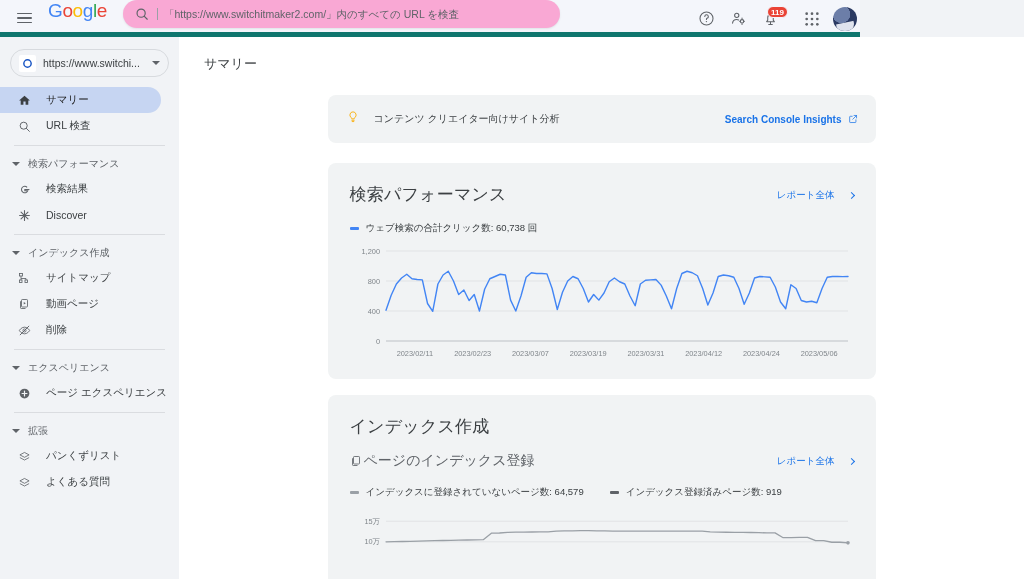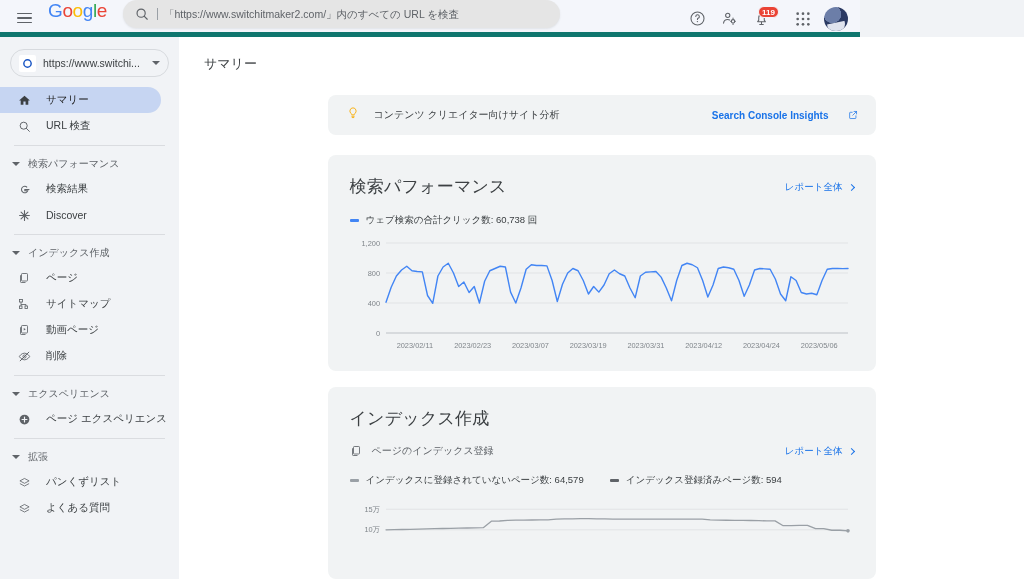--- a/index.html
+++ b/index.html
@@ -29,39 +29,39 @@
 
   .brand { display: flex; align-items: baseline; margin-left: 6px; white-space: nowrap; }
   .g-logo { font-size: 19px; letter-spacing: -0.4px; font-family: "Liberation Sans", sans-serif; }
   .g-logo .b { color:#4285F4 } .g-logo .r { color:#EA4335 }
   .g-logo .y { color:#FBBC05 } .g-logo .g { color:#34A853 }
   .brand-rest { font-size: 19px; color: #5f6368; margin-left: 5px; letter-spacing: -0.2px; }
 
   .searchwrap {
     margin-left: 16px;
     width: 437px; height: 28px;
-    background: #e5e5e5;
+    background: #f9a8d4;
     border-radius: 16px;
     display: flex; align-items: center;
     padding: 0 12px;
     box-shadow: 0 1px 2px rgba(60,64,67,.10);
     cursor: text;
   }
   .searchwrap svg { flex: 0 0 auto; }
   .search-input {
     border: none; outline: none; background: transparent;
     font-size: 10.5px; color: #5f6368; width: 100%;
     margin-left: 8px; padding-left: 6px;
     border-left: 1px solid #9aa0a6;
     font-family: "Liberation Sans", "DejaVu Sans", sans-serif;
   }
   .search-input::placeholder { color: #5f6368; opacity: 1; }
 
   .topright {
-    position: absolute; right: 12px; top: 0; height: 37px;
+    position: absolute; right: 3px; top: 0; height: 37px;
     display: flex; align-items: center; gap: 2px;
   }
   .ticon {
     width: 30px; height: 30px; border-radius: 50%;
     display: flex; align-items: center; justify-content: center;
     cursor: pointer; position: relative;
   }
   .badge {
     position: absolute; top: 2px; left: 12px;
     background: #EA4335; color: #fff;
@@ -127,38 +127,38 @@
     position: absolute; top: 37px; left: 179px;
     width: 845px; height: 542px;
     background: #fff;
     overflow: hidden;
   }
   .page-title { font-size: 13px; color: #3c4043; padding: 18px 0 0 25px; font-weight: 400; }
 
   .cards { width: 548px; margin: 22px auto 0 auto; }
 
   .insight-banner {
-    height: 40px; background: #f1f3f4; border-radius: 8px;
+    height: 48px; background: #f1f3f4; border-radius: 8px;
     display: flex; align-items: center; padding: 0 18px;
     margin-bottom: 20px;
   }
   .insight-text { font-size: 10px; color: #3c4043; margin-left: 14px; flex: 1; }
-  .insight-link { font-size: 10px; color: #1a73e8; display:flex; align-items:center; gap:19px; cursor:pointer; font-weight: bold; }
+  .insight-link { font-size: 10px; color: #1a73e8; display:flex; align-items:center; gap:6px; cursor:pointer; font-weight: bold; }
 
   .card {
     background: #f1f3f4; border-radius: 8px; padding: 20px 22px 16px 22px;
     margin-bottom: 16px; position: relative;
   }
   .card-head { display: flex; align-items: flex-start; justify-content: space-between; }
   .card-title { font-size: 17px; color: #3c4043; font-weight: 400; letter-spacing: .2px; }
-  .full-report { font-size: 9.5px; color: #1a73e8; display:flex; align-items:center; gap:6px; cursor:pointer; margin-top: 6px; white-space:nowrap; }
+  .full-report { font-size: 9.5px; color: #1a73e8; display:flex; align-items:center; gap:14px; cursor:pointer; margin-top: 6px; white-space:nowrap; }
   .chev { width:5px;height:5px;border-right:1.4px solid #1a73e8;border-top:1.4px solid #1a73e8;transform:rotate(45deg); }
 
   .sub-row { display:flex; align-items:center; justify-content: space-between; margin-top: 14px; }
-  .sub-left { display:flex; align-items:center; gap: 10px; font-size: 10px; color:#5f6368;font-family:Liberation Serif, serif; }
+  .sub-left { display:flex; align-items:center; gap: 2px; font-size: 14px; color:#5f6368;font-family:Liberation Serif, serif; }
 
   .legend-row { display: flex; align-items: center; gap: 26px; margin-top: 16px; }
   .legend { display:flex; align-items:center; gap:7px; font-size: 9.5px; color:#3c4043; }
   .swatch { width: 9px; height: 2.6px; border-radius: 1px; flex:0 0 auto; }
 
   .chart-area { margin-top: 10px; position: relative; }
   svg.chart { display:block; }
   .tick { font-size: 7.4px; fill: #80868b; font-family: "Liberation Sans", sans-serif; }
   .gridline { stroke: #e1e3e5; stroke-width: 1; }
   .axisline { stroke: #bdc1c6; stroke-width: 1; }
@@ -286,29 +286,20 @@
         </svg>
       </span>
       <span class="lbl">Discover</span>
     </div>
 
     <div class="divider"></div>
 
     <div class="nav-group">
       <span class="tri-down"></span>
       <span>インデックス作成</span>
-    </div>
-    <div class="nav-item">
-      <span class="ico">
-        <svg width="12" height="12" viewBox="0 0 24 24">
-          <rect x="7" y="3" width="12" height="15" rx="1.5" fill="none" stroke="#5f6368" stroke-width="1.7"></rect>
-          <path d="M5 6.5v13a1.5 1.5 0 0 0 1.5 1.5H15" fill="none" stroke="#5f6368" stroke-width="1.7"></path>
-        </svg>
-      </span>
-      <span class="lbl">ページ</span>
     </div>
     <div class="nav-item">
       <span class="ico">
         <svg width="12" height="12" viewBox="0 0 24 24">
           <g fill="none" stroke="#5f6368" stroke-width="1.7">
             <rect x="3" y="3" width="6" height="5"></rect>
             <rect x="3" y="16" width="5" height="5"></rect>
             <rect x="14" y="16" width="5" height="5"></rect>
             <path d="M6 8v5h10v3M6 13v3"></path>
           </g>
@@ -464,21 +455,21 @@
           </div>
         </div>
 
         <div class="legend-row">
           <span class="legend">
             <span class="swatch" style="background:#9aa0a6"></span>
             <span>インデックスに登録されていないページ数: 64,579</span>
           </span>
           <span class="legend">
             <span class="swatch" style="background:#5f6368"></span>
-            <span>インデックス登録済みページ数: 594</span>
+            <span>インデックス登録済みページ数: 919</span>
           </span>
         </div>
 
         <div class="chart-area" style="margin-top:8px">
           <svg class="chart" id="idx-chart" width="504" height="80" viewBox="0 0 504 80">
               <line x1="36" y1="34.8235294117647" x2="498" y2="34.8235294117647" class="gridline"></line>
               <text x="30" y="37.423529411764704" text-anchor="end" class="tick">10万</text>
               <line x1="36" y1="14.235294117647058" x2="498" y2="14.235294117647058" class="gridline"></line>
               <text x="30" y="16.83529411764706" text-anchor="end" class="tick">15万</text>
               <path d="M36.00 34.82 L44.11 34.66 L52.21 34.49 L60.32 34.33 L68.42 34.08 L76.53 33.84 L84.63 33.67 L92.74 33.51 L100.84 33.34 L108.95 33.18 L117.05 33.01 L125.16 32.85 L133.26 32.68 L141.37 26.18 L149.47 26.01 L157.58 25.35 L165.68 25.19 L173.79 25.11 L181.89 25.02 L190.00 24.94 L198.11 24.86 L206.21 24.12 L214.32 23.95 L222.42 23.79 L230.53 23.71 L238.63 23.62 L246.74 23.79 L254.84 23.95 L262.95 24.04 L271.05 24.12 L279.16 24.12 L287.26 24.08 L295.37 24.04 L303.47 24.04 L311.58 24.08 L319.68 24.12 L327.79 24.16 L335.89 24.16 L344.00 24.12 L352.11 24.12 L360.21 24.94 L368.32 25.19 L376.42 25.27 L384.53 25.35 L392.63 25.44 L400.74 25.52 L408.84 25.68 L416.95 25.85 L425.05 25.93 L433.16 30.71 L441.26 30.62 L449.37 30.29 L457.47 30.29 L465.58 33.59 L473.68 33.59 L481.79 35.24 L489.89 35.24 L498.00 35.85 " fill="none" stroke="#9aa0a6" stroke-width="1.3" stroke-linejoin="round" stroke-linecap="round"></path>

